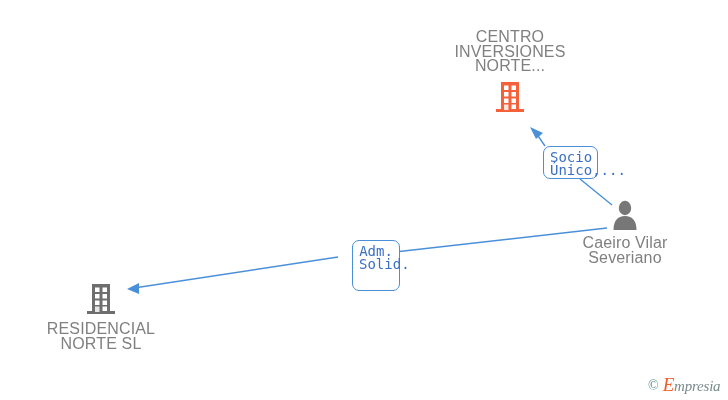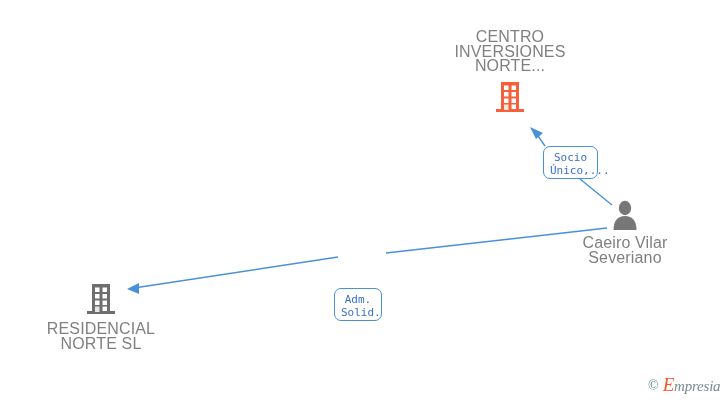--- a/index.html
+++ b/index.html
@@ -71,40 +71,39 @@
   }
 
   
   .rel-box {
     position: absolute;
     border: 1.4px solid #4a90d9;
     border-radius: 7px;
     background: #ffffff;
     color: #3b6fc4;
     font-family: "DejaVu Sans Mono", "Liberation Mono", monospace;
-    font-size: 11px;
+    font-size: 14px;
     line-height: 13px;
     text-align: center;
     padding: 4px 6px 4px 6px;
     box-sizing: border-box;
     white-space: pre-line;
     user-select: none;
   }
   #rel-socio-unico {
     left: 543px;
     top: 146px;
     width: 55px;
     height: 33px;
   }
   #rel-adm-solid {
-    left: 334px;
+    left: 352px;
     top: 240px;
     width: 48px;
-    height: 33px;
-    margin-top: 48px;
+    height: 51px;
   }
 
   
   #watermark {
     position: absolute;
     left: 648px;
     top: 377px;
     display: flex;
     align-items: center;
     gap: 4px;

